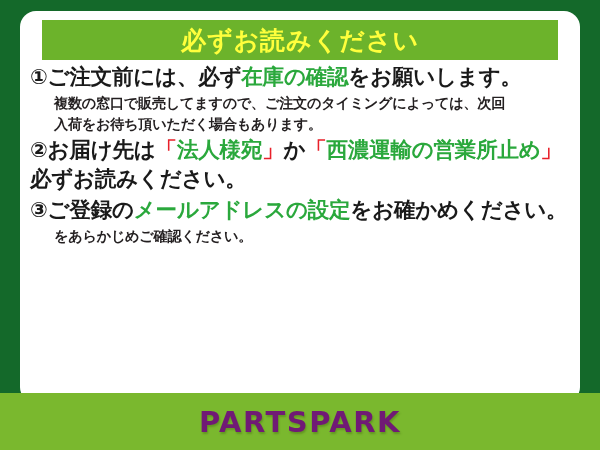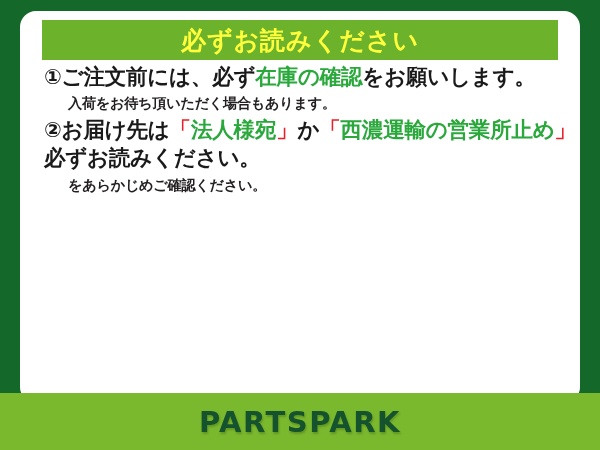--- a/index.html
+++ b/index.html
@@ -48,21 +48,21 @@
   .title-text {
     color: #ffff3c;
     font-size: 25px;
     font-weight: bold;
     letter-spacing: 1px;
     line-height: 1;
     white-space: nowrap;
   }
   .content {
     position: absolute;
-    left: 14px;
+    left: 0;
     top: 52px;
     width: 484px;
     padding: 0 12px 0 10px;
     box-sizing: border-box;
   }
   .item {
     margin-bottom: 2px;
   }
   .item-head {
     font-size: 21.5px;
@@ -99,21 +99,21 @@
     left: 0;
     bottom: 0;
     width: 600px;
     height: 57px;
     background: #7ab82e;
     display: flex;
     align-items: center;
     justify-content: center;
   }
   .brand {
-    color: #14532d;
+    color: #701a75;
     font-size: 29px;
     font-weight: bold;
     letter-spacing: 1.5px;
     text-shadow: 1px 2px 2px rgba(70,110,20,0.45);
   }
 </style>
 </head>
 <body>
 
 <div class="poster">
@@ -122,30 +122,32 @@
 
     <div class="title-banner">
       <div class="title-text">必ずお読みください</div>
     </div>
 
     <div class="content">
 
       <div class="item">
         <div class="item-head"><span class="num">①</span><span>ご注文前には、必ず</span><span class="g">在庫の確認</span><span>をお願いします。</span></div>
         <div class="item-body">
+          <div>複数の窓口で販売してますので、ご注文のタイミングによっては、次回</div>
           <div>入荷をお待ち頂いただく場合もあります。</div>
         </div>
       </div>
 
       <div class="item">
         <div class="item-head"><span class="num">②</span><span>お届け先は</span><span class="r">「</span><span class="g">法人様宛</span><span class="r">」</span><span>か</span><span class="r">「</span><span class="g">西濃運輸の営業所止め</span><span class="r">」</span></div>
         <div class="item-head">必ずお読みください。</div>
       </div>
 
       <div class="item">
+        <div class="item-head"><span class="num">③</span><span>ご登録の</span><span class="g">メールアドレスの設定</span><span>をお確かめください。</span></div>
         <div class="item-body">
           <div>をあらかじめご確認ください。</div>
         </div>
       </div>
 
     </div>
   </div>
 
   <div class="footer">
     <div class="brand">PARTSPARK</div>

